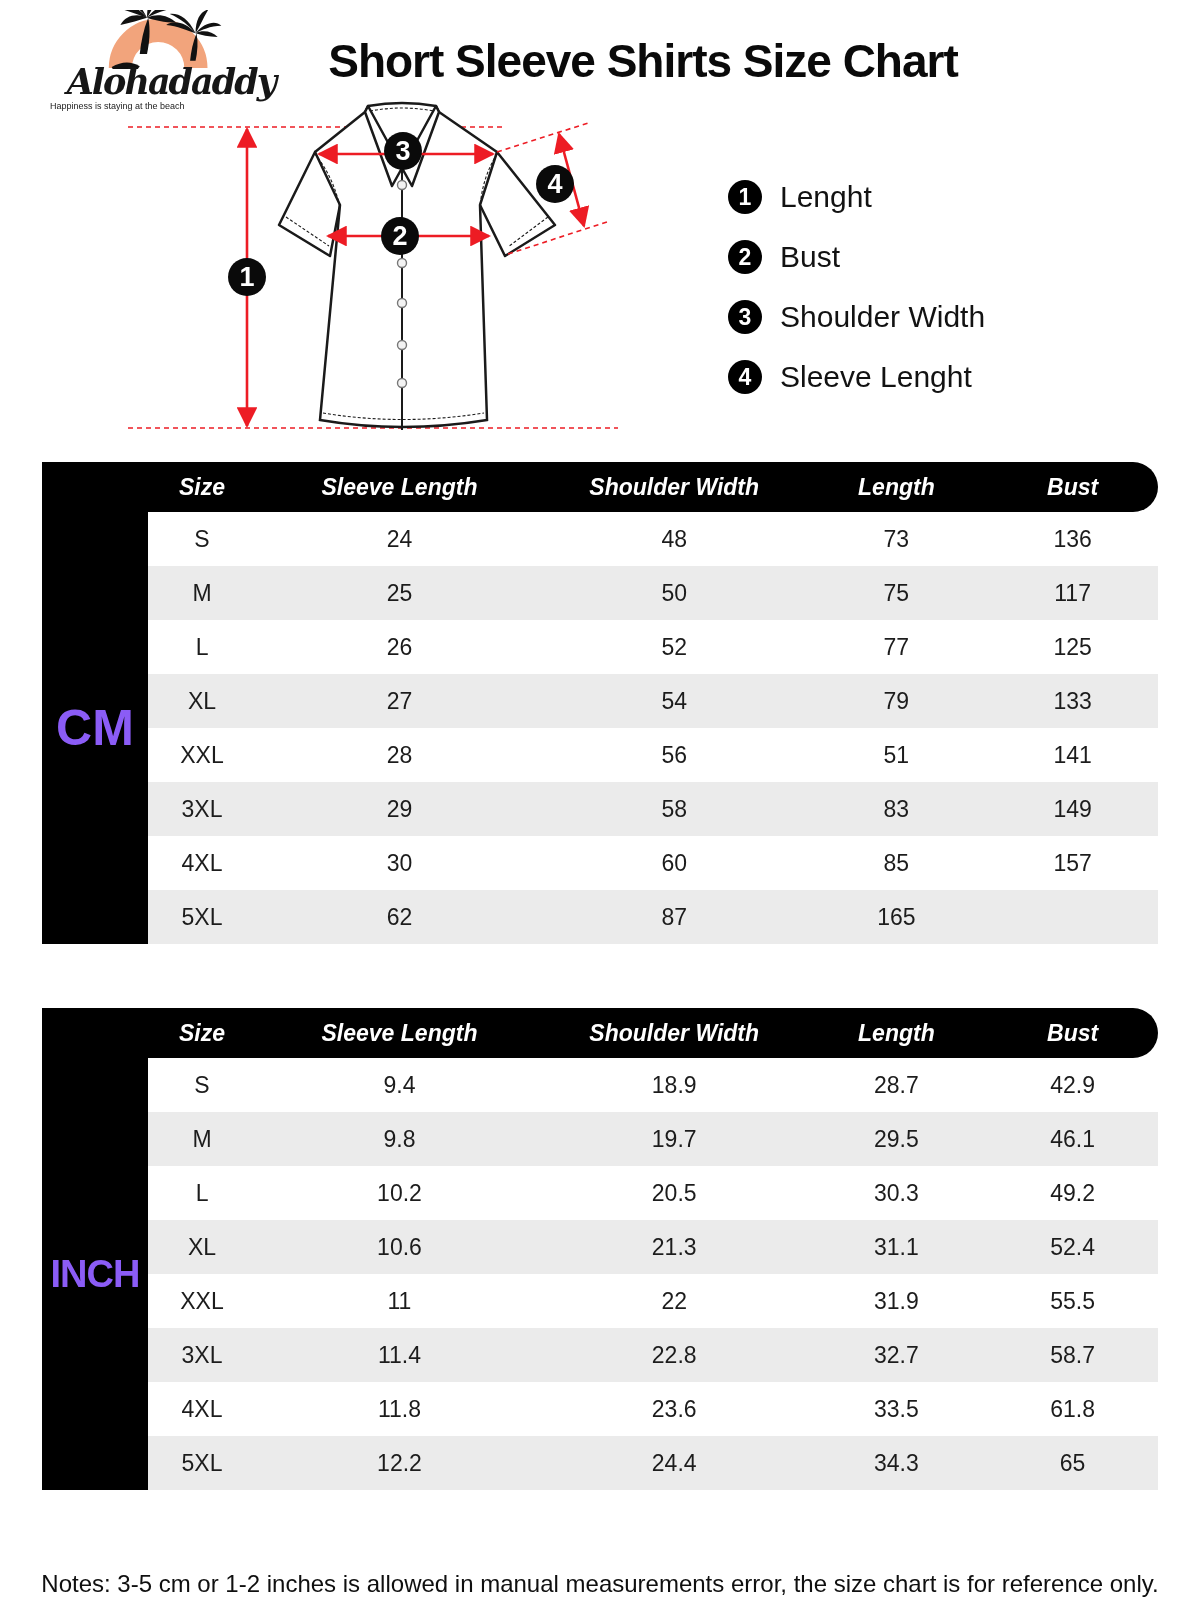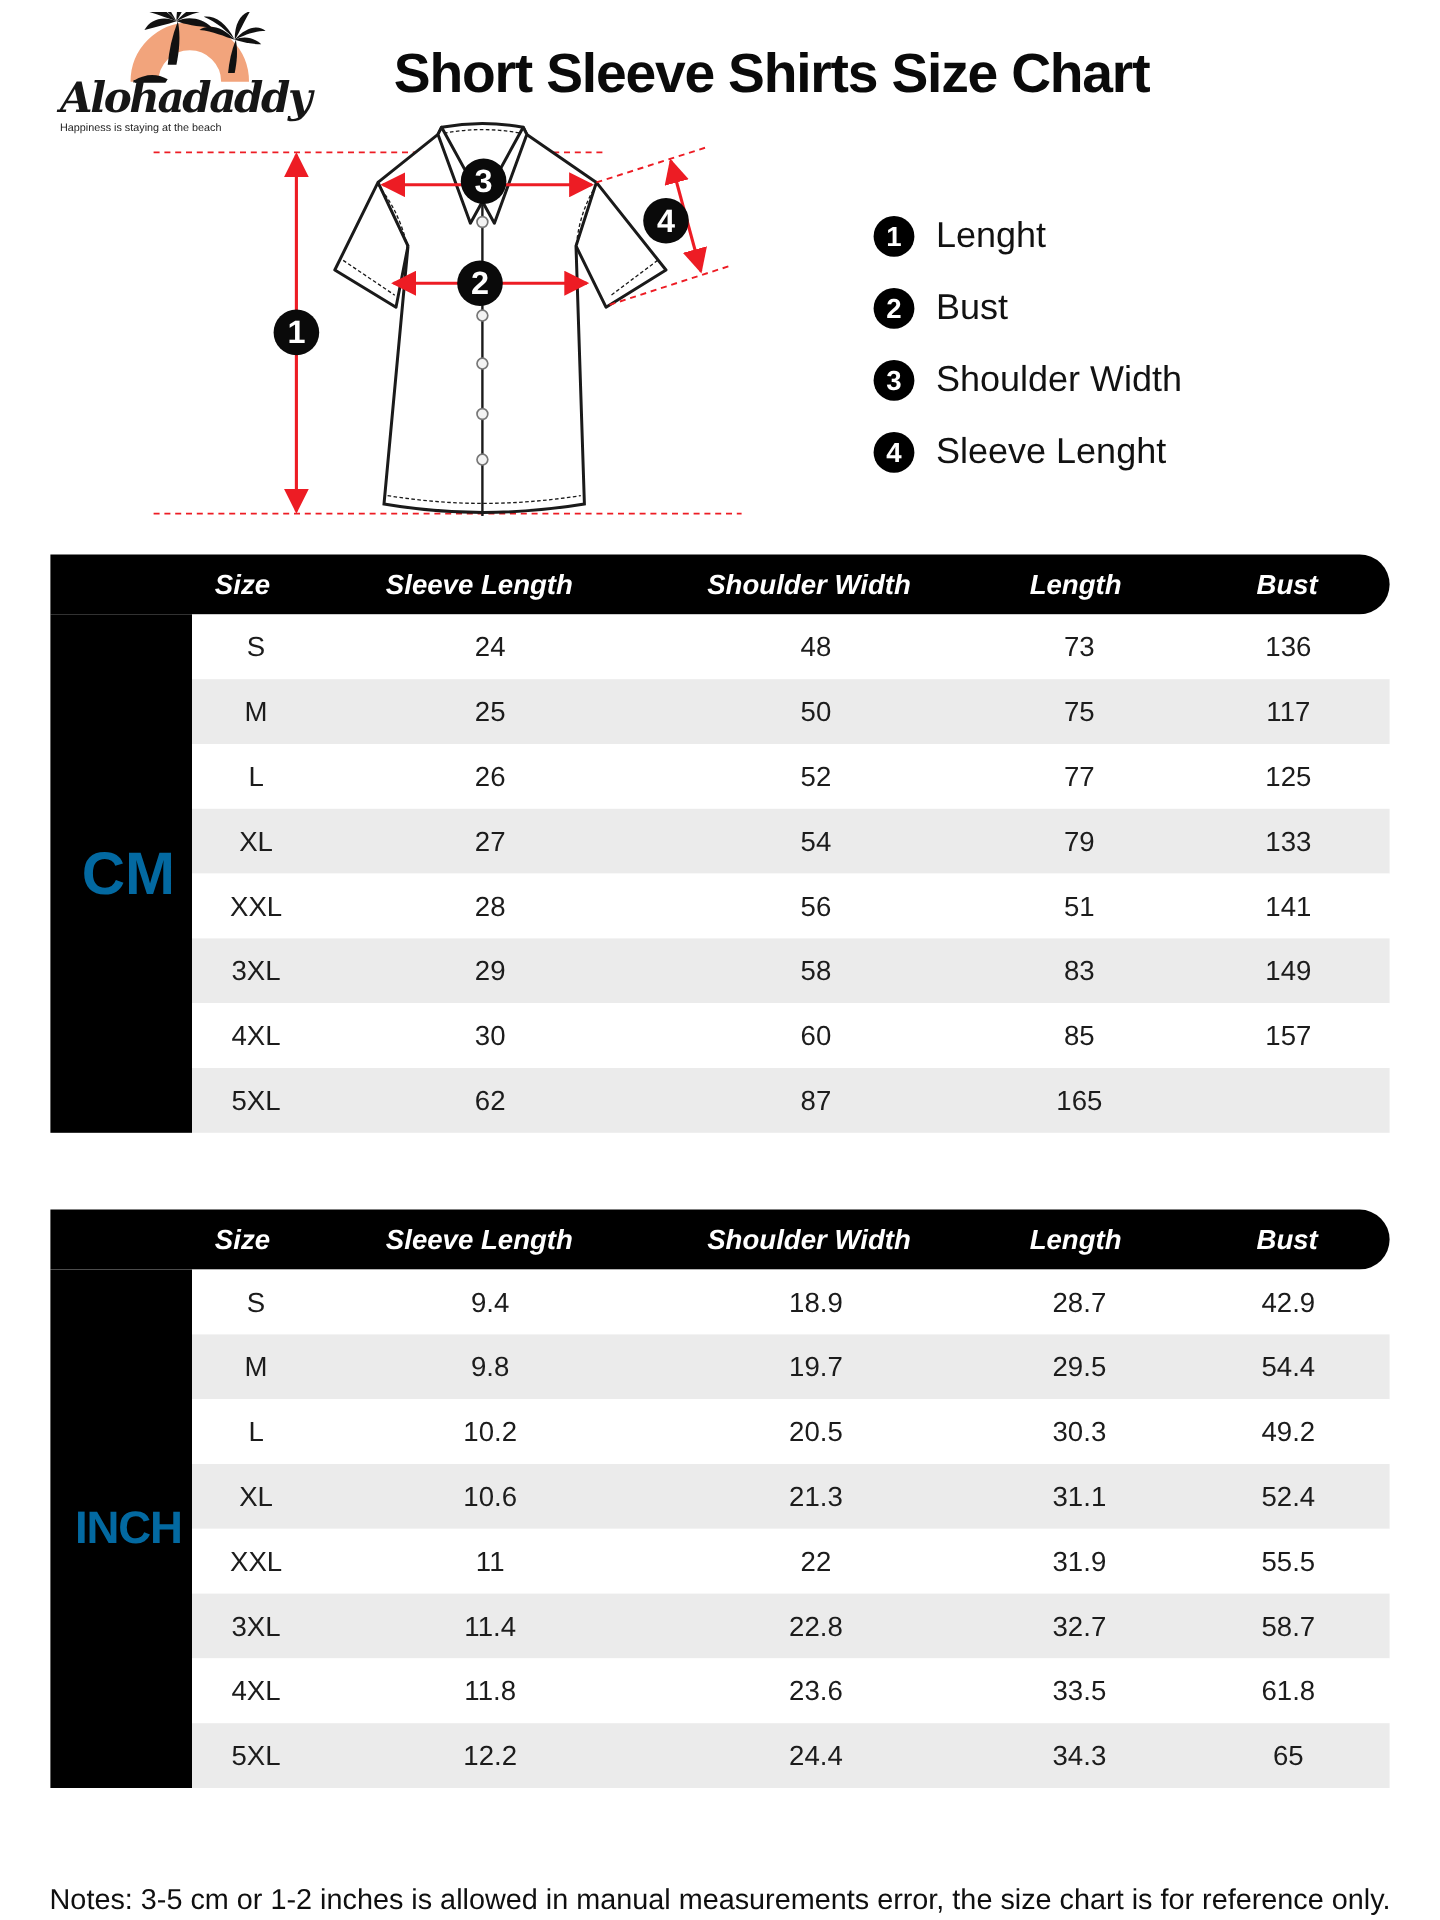--- a/index.html
+++ b/index.html
@@ -2,21 +2,21 @@
 <html><head>
 <meta charset="utf-8">
 <style>
   html,body{margin:0;padding:0;background:#fff;}
   body{width:1200px;height:1600px;position:relative;font-family:"Liberation Sans",sans-serif;color:#111;}
   .page{position:absolute;inset:0;width:1200px;height:1600px;overflow:hidden;}
 
   
   .logo{position:absolute;left:50px;top:10px;width:225px;height:112px;}
   .logo svg{display:block;margin:0 auto;}
-  .brand-script{margin-top:-6px;text-align:left;font-family:"DejaVu Serif",serif;
+  .brand-script{margin-top:-6px;text-align:right;font-family:"DejaVu Serif",serif;
     font-style:italic;font-weight:bold;font-size:35px;letter-spacing:-2px;color:#161616;line-height:1;}
   .brand-tagline{font-size:9px;color:#222;margin-top:2px;padding-right:10px;}
 
   
   .page-title{position:absolute;left:643px;top:34px;transform:translateX(-50%);
     white-space:nowrap;font-size:46px;font-weight:bold;letter-spacing:-1px;color:#0a0a0a;text-align:right;}
 
   
   .diagram{position:absolute;left:118px;top:96px;width:510px;height:355px;}
 
@@ -26,22 +26,22 @@
   .legend-badge{width:34px;height:34px;border-radius:50%;background:#000;color:#fff;
     font-weight:bold;font-size:23px;display:flex;align-items:center;justify-content:center;flex:0 0 34px;}
   .legend-label{font-size:30px;color:#121212;}
 
   
   .size-table{position:absolute;left:42px;width:1116px;}
   .t-header{height:50px;background:#000;border-radius:0 25px 25px 0;padding-left:106px;box-sizing:border-box;}
   .t-grid{display:grid;grid-template-columns:10.7% 28.4% 26% 18% 16.9%;height:100%;}
   .th{display:flex;align-items:center;justify-content:center;color:#fff;font-weight:bold;font-size:23px;font-style:italic;}
   .t-body{display:flex;}
-  .unit{width:106px;background:#000;color:#0369a1;font-weight:bold;
-    display:flex;align-items:center;justify-content:center;flex:0 0 106px;padding-left:12px;}
+  .unit{width:106px;background:#000;color:#8b5cf6;font-weight:bold;
+    display:flex;align-items:center;justify-content:center;flex:0 0 106px;}
   .unit-cm{font-size:50px;}
   .unit-inch{font-size:38px;letter-spacing:-1px;}
   .rows{flex:1;}
   .trow{display:grid;grid-template-columns:10.7% 28.4% 26% 18% 16.9%;height:54px;background:#fff;}
   .trow.alt{background:#ebebeb;}
   .tcell{display:flex;align-items:center;justify-content:center;font-size:23px;color:#1c1c1c;}
 
   .table-cm{top:462px;}
   .table-inch{top:1008px;}
 
@@ -257,21 +257,21 @@
             <div class="tcell">9.4</div>
             <div class="tcell">18.9</div>
             <div class="tcell">28.7</div>
             <div class="tcell">42.9</div>
           </div>
           <div class="trow alt">
             <div class="tcell">M</div>
             <div class="tcell">9.8</div>
             <div class="tcell">19.7</div>
             <div class="tcell">29.5</div>
-            <div class="tcell">54.4</div>
+            <div class="tcell">46.1</div>
           </div>
           <div class="trow">
             <div class="tcell">L</div>
             <div class="tcell">10.2</div>
             <div class="tcell">20.5</div>
             <div class="tcell">30.3</div>
             <div class="tcell">49.2</div>
           </div>
           <div class="trow alt">
             <div class="tcell">XL</div>

